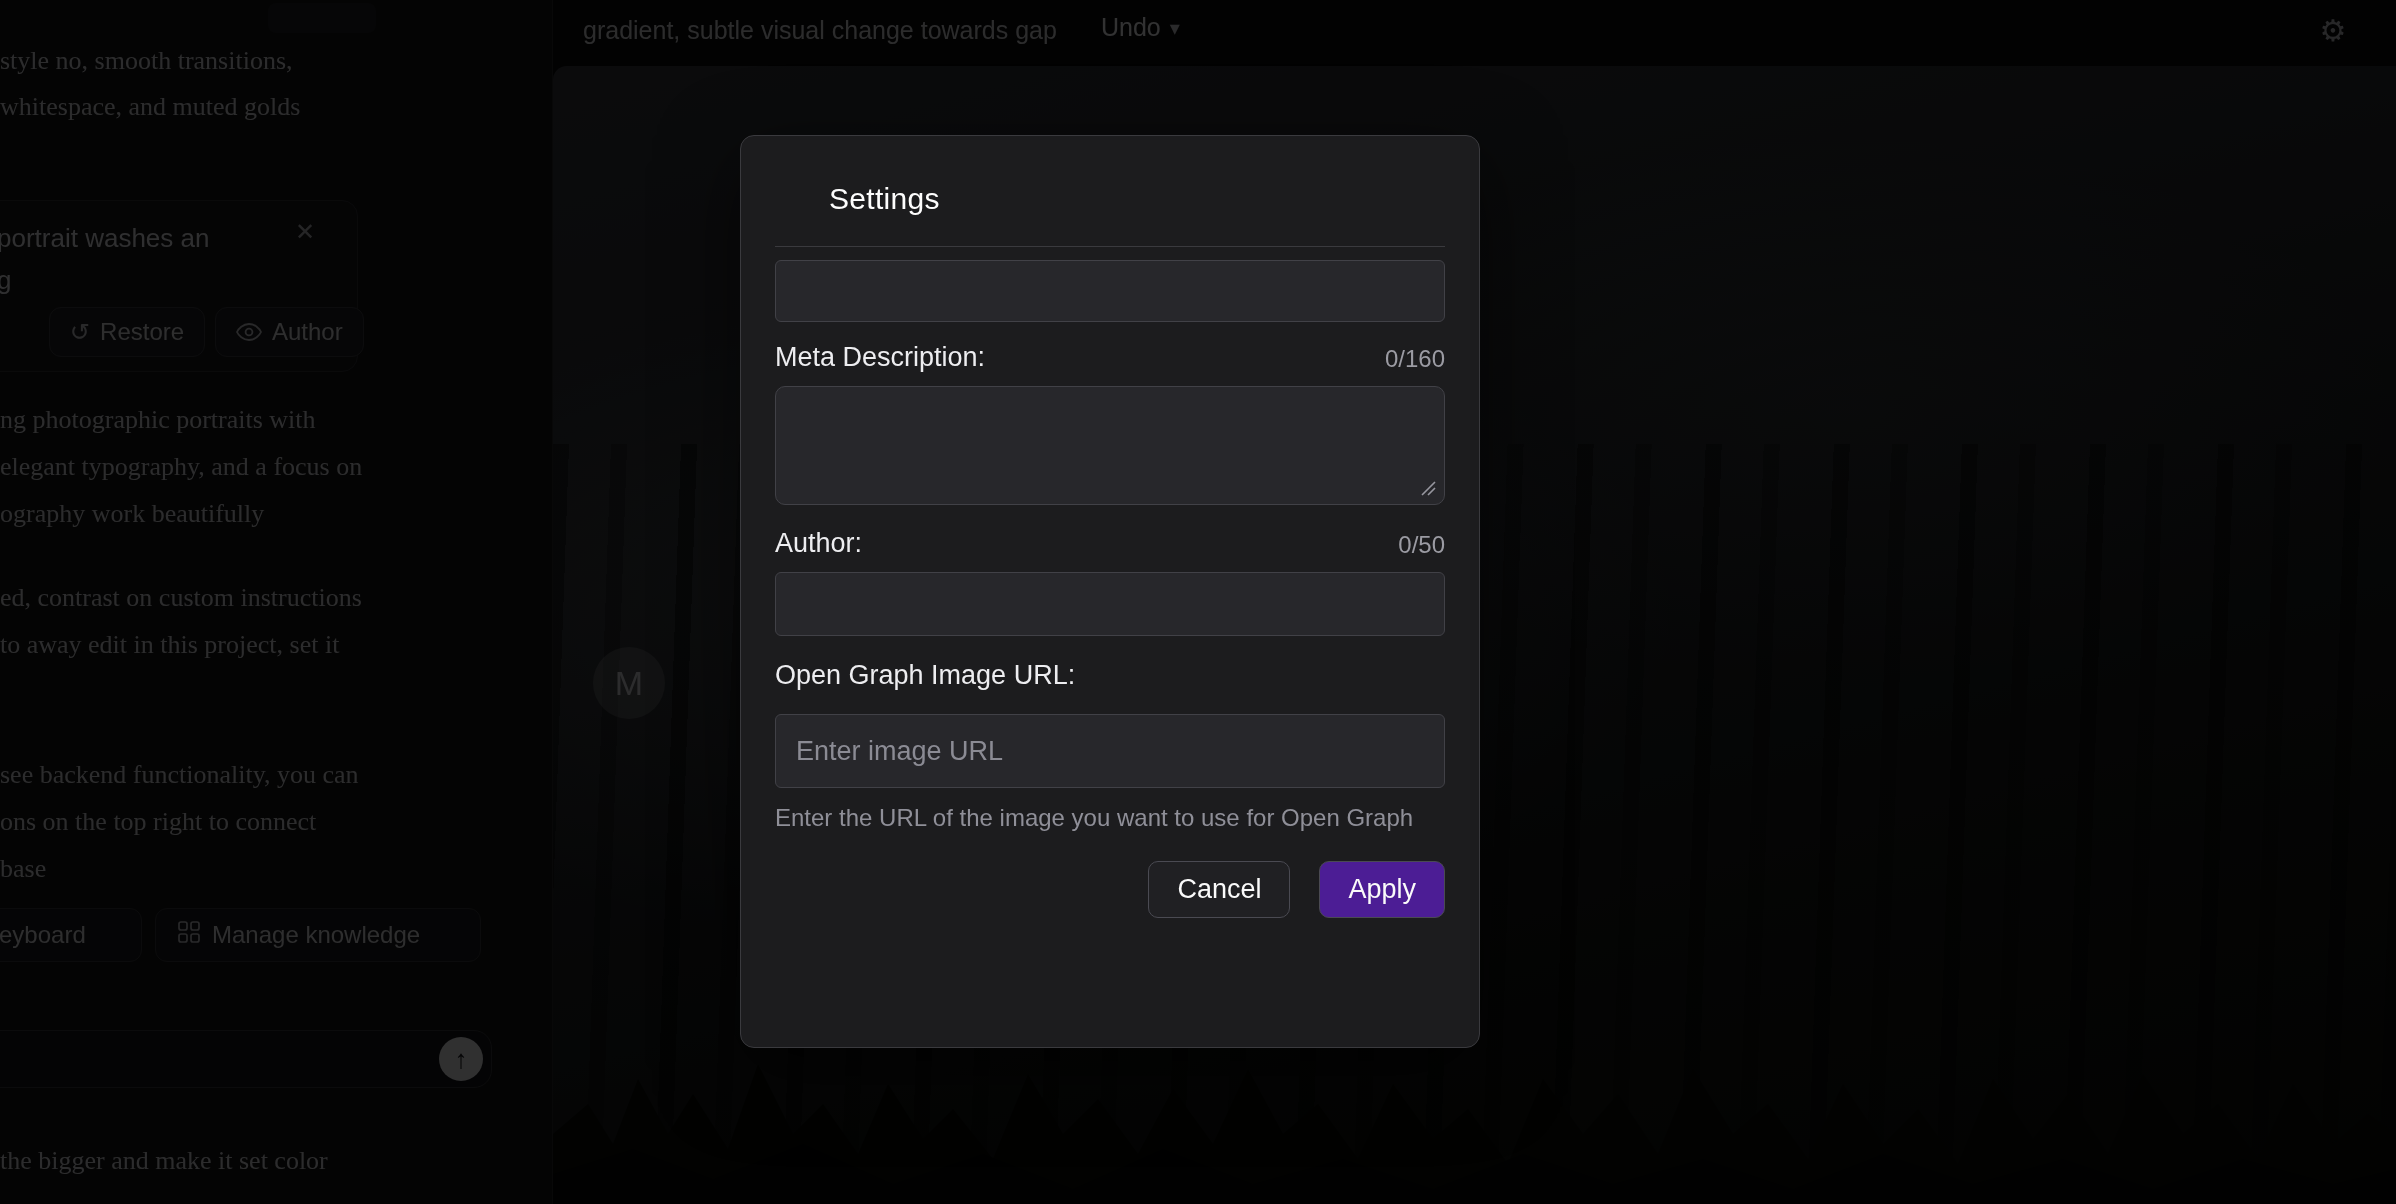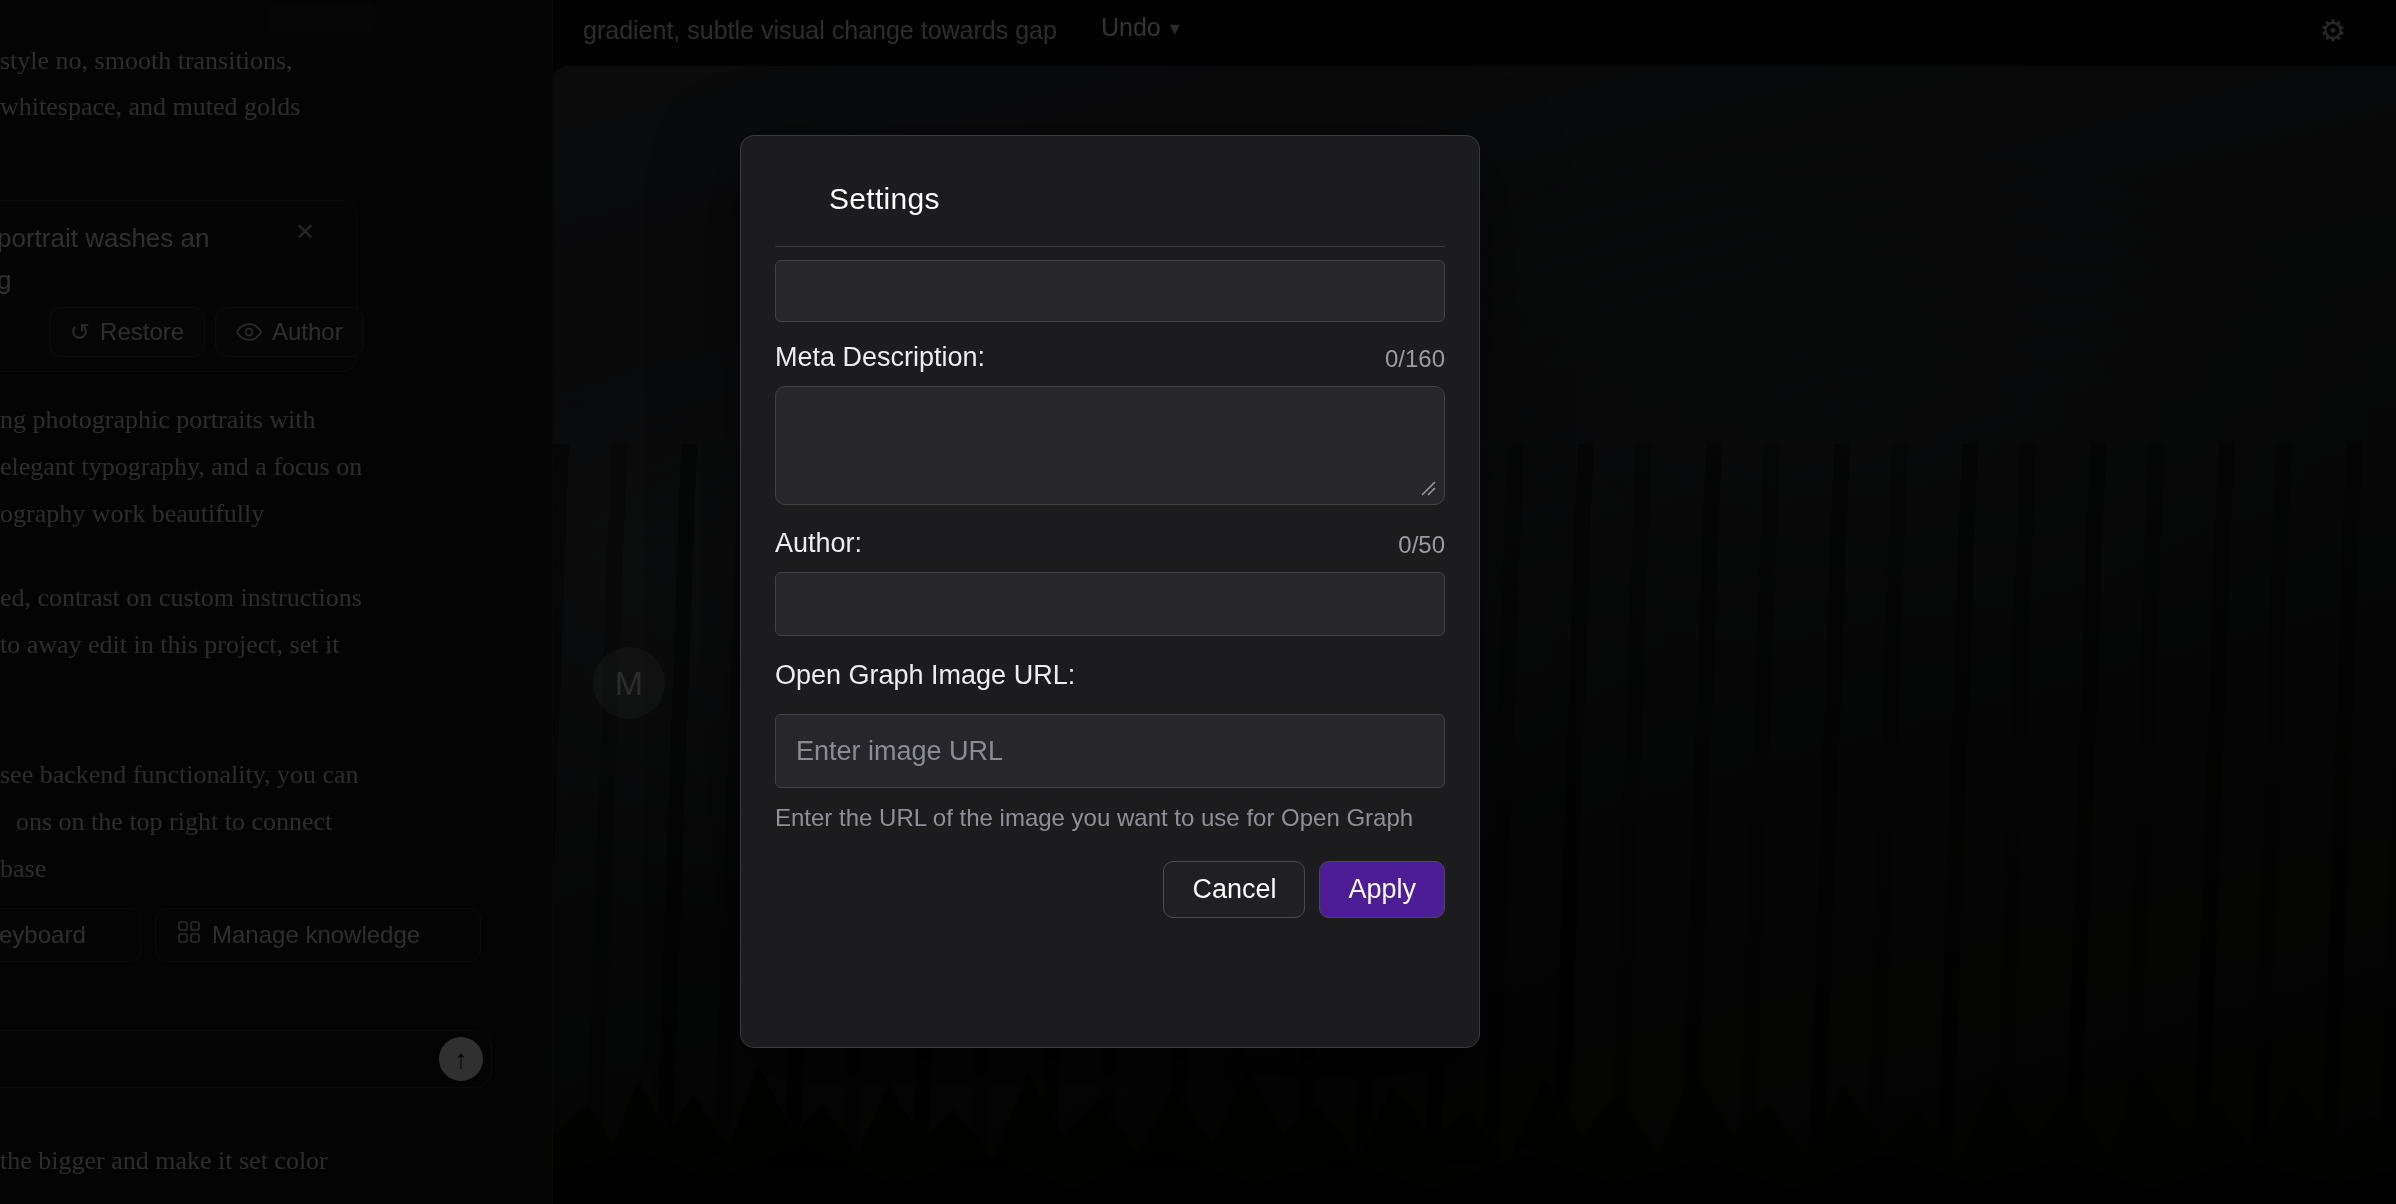--- a/index.html
+++ b/index.html
@@ -43,21 +43,21 @@
   .m-divider{height:1px;background:#3a3a3e;margin-top:30px;}
   .f-row{display:flex;justify-content:space-between;align-items:flex-end;}
   .f-label{color:#ededf0;font-size:27px;}
   .f-counter{color:#9b9ba3;font-size:24px;}
   .f-input{width:100%;background:#27272b;border:1px solid #414147;border-radius:6px;color:#fca5a5;font-size:27px;padding:2px 20px;outline:none;}
   .ta-wrap{position:relative;margin-top:13px;}
   .f-textarea{display:block;width:100%;height:119px;background:#27272b;border:1px solid #414147;border-radius:10px;color:#e9e9ec;font-size:27px;padding:12px 20px;resize:none;outline:none;}
   .ta-grip{position:absolute;right:9px;bottom:9px;}
   .f-input::placeholder,.f-textarea::placeholder{color:#8b8b94;}
   .m-helper{margin-top:16px;color:#8f8f98;font-size:24px;}
-  .m-btn-row{display:flex;justify-content:flex-end;gap:14px;margin-top:29px;}
+  .m-btn-row{display:flex;justify-content:flex-end;gap:29px;margin-top:29px;}
   .m-btn{height:57px;border-radius:10px;border:1px solid #4a4a52;color:#fafafa;font-size:27px;padding:0 28px;}
   .m-btn.cancel{background:#202023;}
   .m-btn.apply{background:#4c1d95;}
 
   .mt34{margin-top:34px;} .mt20{margin-top:20px;} .mt29{margin-top:23px;} .mt24{margin-top:24px;}
   .in-h62{height:62px;margin-top:13px;} .in-h64{height:64px;margin-top:13px;} .in-h74{height:74px;margin-top:23px;}
 </style>
 </head>
 <body>
 
@@ -90,21 +90,21 @@
       </div>
 
       <div class="s-line" style="left:0;top:405px">ng photographic portraits with</div>
       <div class="s-line" style="left:0;top:452px">elegant typography, and a focus on</div>
       <div class="s-line" style="left:0;top:499px">ography work beautifully</div>
 
       <div class="s-line" style="left:0;top:583px">ed, contrast on custom instructions</div>
       <div class="s-line" style="left:0;top:630px">to away edit in this project, set it</div>
 
       <div class="s-line" style="left:0;top:760px">see backend functionality, you can</div>
-      <div class="s-line" style="left:16px;top:807px">ons on the top right to connect</div>
+      <div class="s-line" style="left:0;top:807px">ons on the top right to connect</div>
       <div class="s-line" style="left:0;top:854px">base</div>
 
       <div class="actions-row">
         <div class="a-btn" style="left:-36px;width:178px;">
           <span>keyboard</span>
         </div>
         <div class="a-btn" style="left:155px;width:326px;">
           <span class="ic">
             <svg width="22" height="22" viewBox="0 0 22 22">
                 <rect x="1" y="1" width="8" height="8" rx="2" fill="none" stroke="#b9b9be" stroke-width="1.7"></rect>

